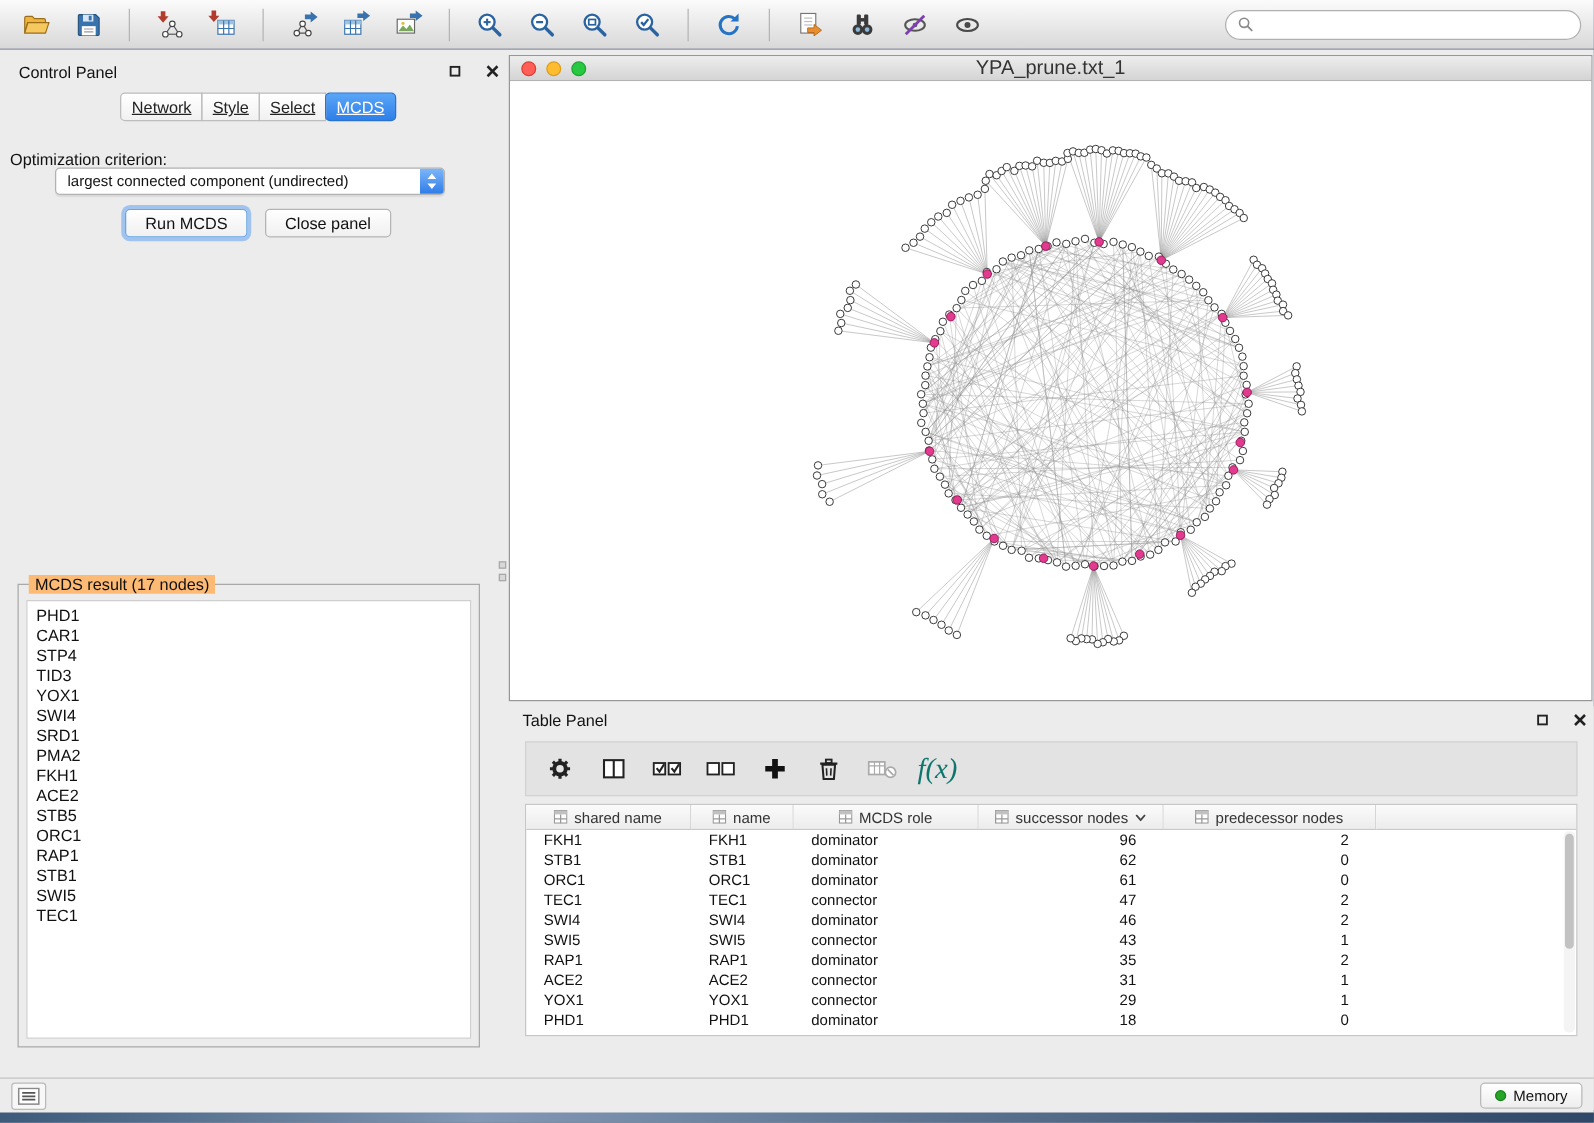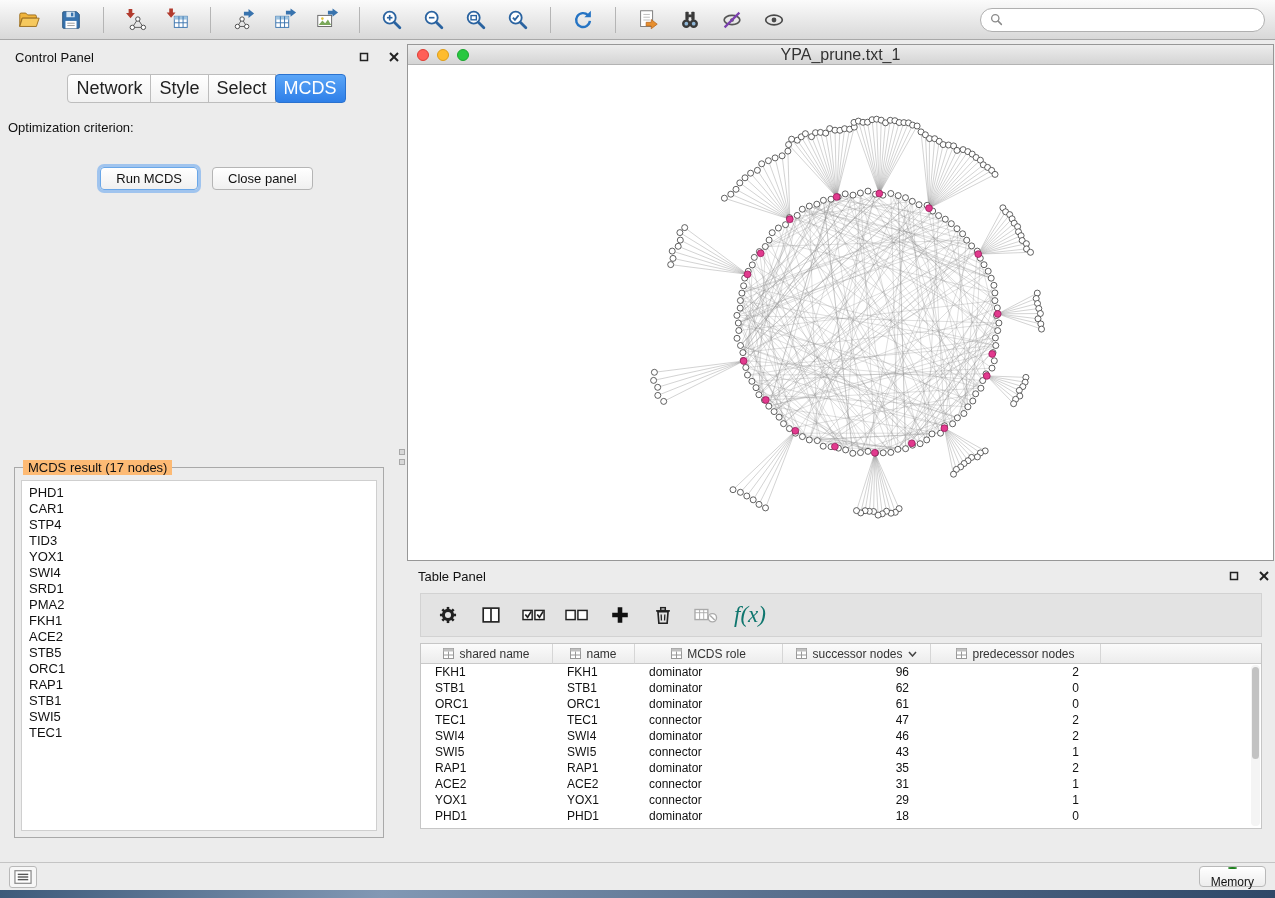--- a/index.html
+++ b/index.html
@@ -25,22 +25,22 @@
     font-family:"Liberation Sans",sans-serif;}
 
   
   .control-panel{position:absolute;left:8px;top:46px;width:397px;bottom:36px;background:#ececec;}
   .panel-header{height:22px;display:flex;align-items:center;font-size:13px;color:#111;
     padding-left:7px;gap:12px;justify-content:center;}
   .panel-header .spacer{flex:1;}
   .panel-float,.panel-close{width:14px;height:14px;display:flex;align-items:center;
     justify-content:center;cursor:pointer;margin-right:4px;}
   .cp-tabs{position:absolute;top:28px;left:0;right:0;display:flex;justify-content:center;}
-  .seg-tab{border:1px solid #bdbdbd;margin-left:-1px;padding:3px 8px;font-size:18px;
-    background:linear-gradient(#ffffff,#f1f1f1);color:#222;cursor:pointer;white-space:nowrap;}
+  .seg-tab{border:1px solid #bdbdbd;margin-left:-1px;padding:3px 8px;font-size:13px;
+    background:linear-gradient(#ffffff,#f1f1f1);color:#222;cursor:pointer;white-space:nowrap;text-decoration:underline;}
   .seg-tab:first-child{margin-left:0;border-radius:4px 0 0 4px;}
   .seg-tab:last-child{border-radius:0 4px 4px 0;}
   .seg-tab.active{background:linear-gradient(#5aa5f7,#2e7fe8);color:#fff;
     border-color:#2a72cf;border-radius:4px;position:relative;z-index:1;}
   .opt-label{position:absolute;top:74px;left:0;right:0;font-size:13px;color:#111;}
   .mac-select{position:absolute;top:88px;left:36px;width:312px;height:22px;background:#fff;
     border:1px solid #b2b2b2;border-radius:4px;display:flex;align-items:center;
     font-size:12px;color:#111;padding-left:9px;box-sizing:border-box;cursor:pointer;
     box-shadow:0 1px 1px rgba(0,0,0,0.08);}
   .mac-select .stepper{position:absolute;right:0;top:0;bottom:0;width:19px;
@@ -100,21 +100,21 @@
   .tp-tabs{position:absolute;bottom:7px;left:0;right:0;display:flex;justify-content:center;}
 
   
   .statusbar{position:absolute;left:0;right:0;top:862px;height:28px;background:#ececec;
     border-top:1px solid #c4c4c4;display:flex;align-items:center;padding:0 9px;
     box-sizing:border-box;}
   .status-left-btn{width:26px;height:20px;background:#f7f7f7;border:1px solid #b9b9b9;
     border-radius:3px;display:flex;align-items:center;justify-content:center;cursor:pointer;}
   .memory-btn{margin-left:auto;display:flex;align-items:center;gap:6px;
     background:linear-gradient(#ffffff,#ededed);border:1px solid #b9b9b9;border-radius:4px;
-    height:21px;padding:0 11px;font-size:12px;color:#111;cursor:pointer;flex-direction:column;}
+    height:21px;padding:0 11px;font-size:12px;color:#111;cursor:pointer;}
   .memory-dot{width:9px;height:9px;border-radius:50%;background:#27a527;border:1px solid #1d7f1d;
     box-sizing:border-box;}
 </style>
 </head>
 <body>
 
 <div class="app">
 
   <div class="toolbar">
     <div class="tb-group">
@@ -324,20 +324,29 @@
           </svg>
       </span>
     </div>
     <div class="cp-tabs">
         <span class="seg-tab">Network</span>
         <span class="seg-tab">Style</span>
         <span class="seg-tab">Select</span>
         <span class="seg-tab active">MCDS</span>
       </div>
     <div class="opt-label">Optimization criterion:</div>
+    <div class="mac-select">
+      <span>largest connected component (undirected)</span>
+      <span class="stepper">
+        <svg width="9" height="14" viewBox="0 0 10 16">
+            <path d="M5 1 L9 6 H1 Z" fill="#fff"></path>
+            <path d="M5 15 L1 10 H9 Z" fill="#fff"></path>
+          </svg>
+      </span>
+    </div>
     <div class="cp-buttons">
       <button class="mac-btn focused">Run MCDS</button>
       <button class="mac-btn">Close panel</button>
     </div>
     <div class="result-box">
       <div class="legend">MCDS result (17 nodes)</div>
       <div class="result-list">
           <div class="result-item">PHD1</div>
           <div class="result-item">CAR1</div>
           <div class="result-item">STP4</div>

